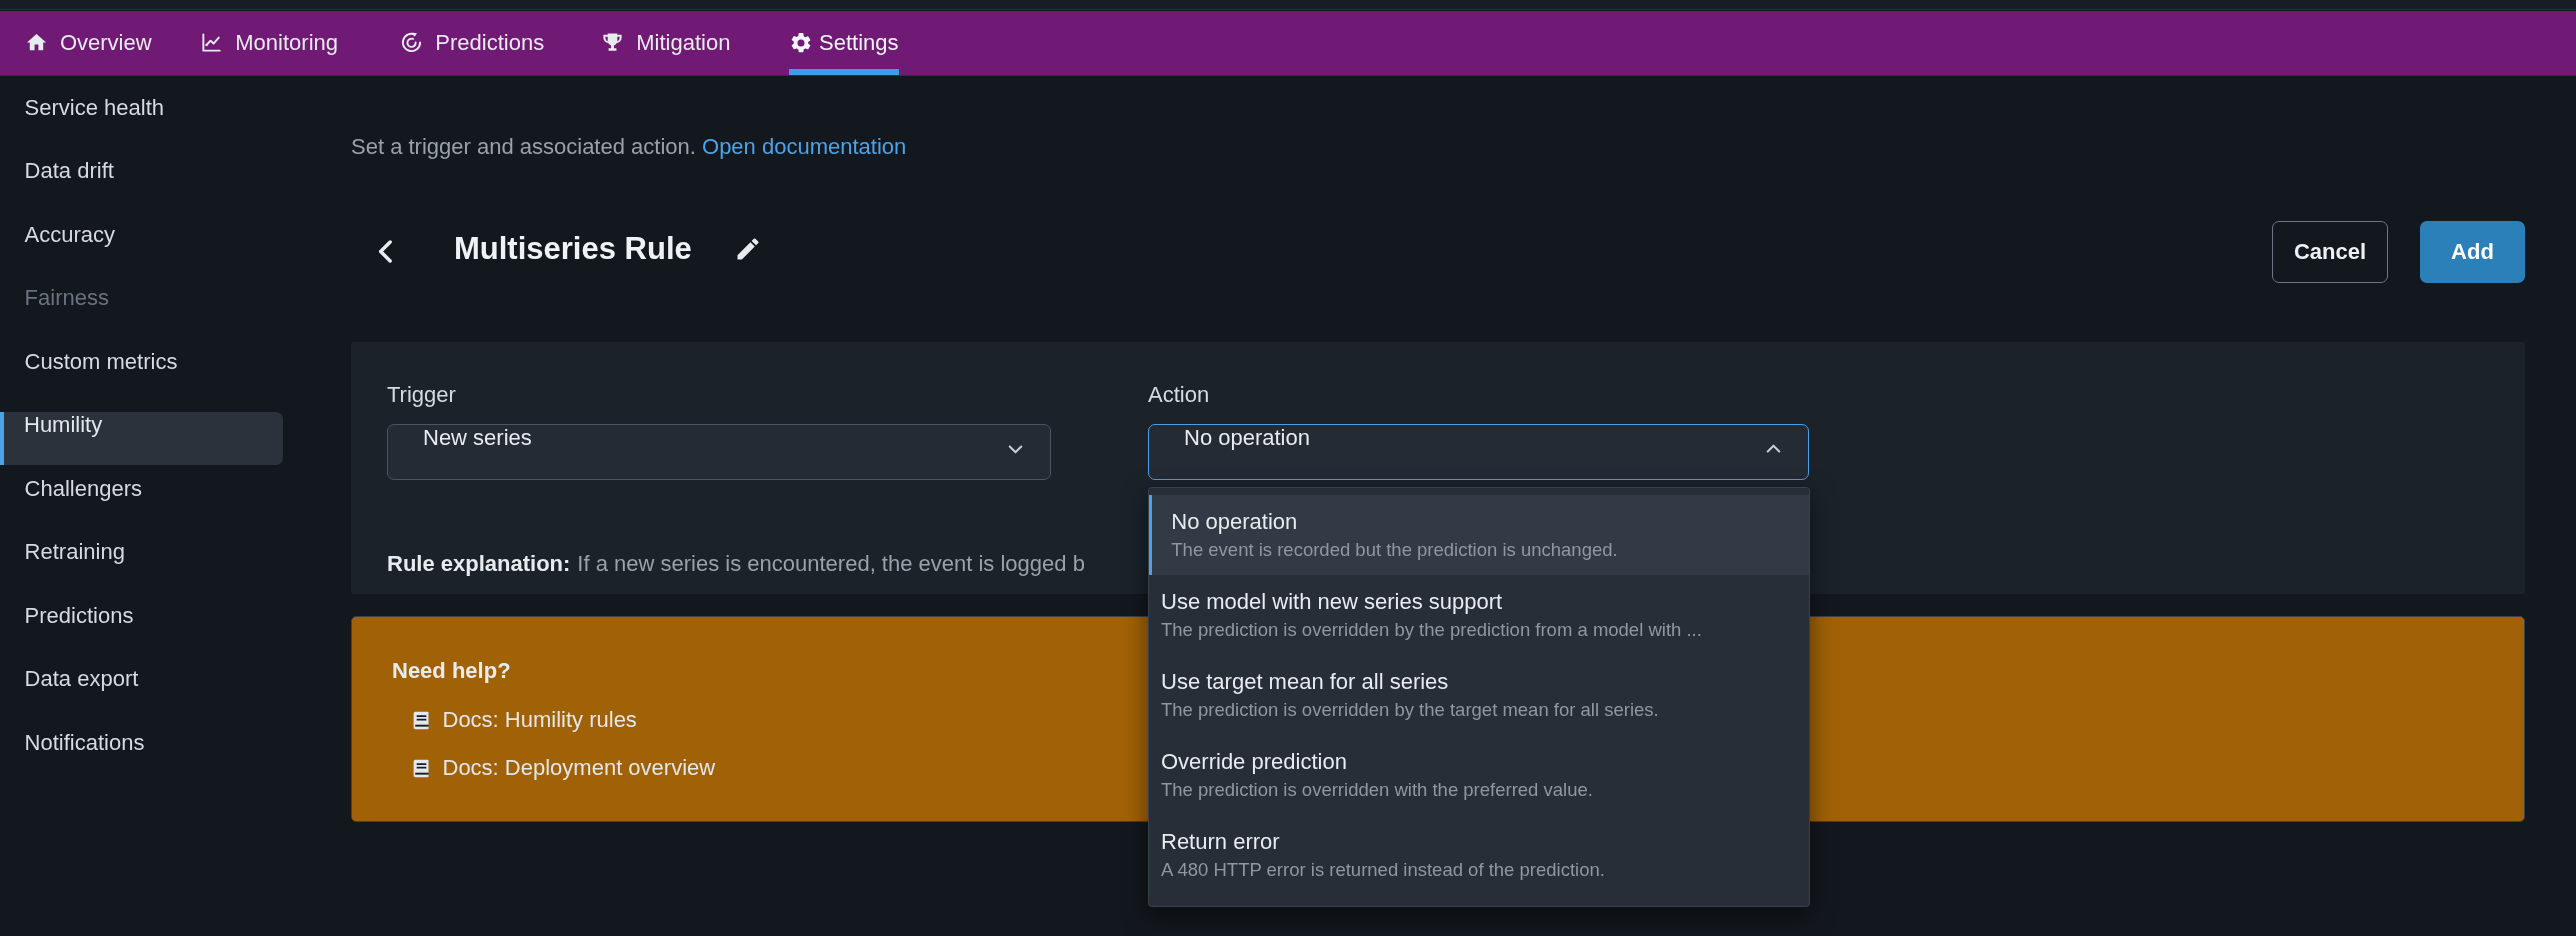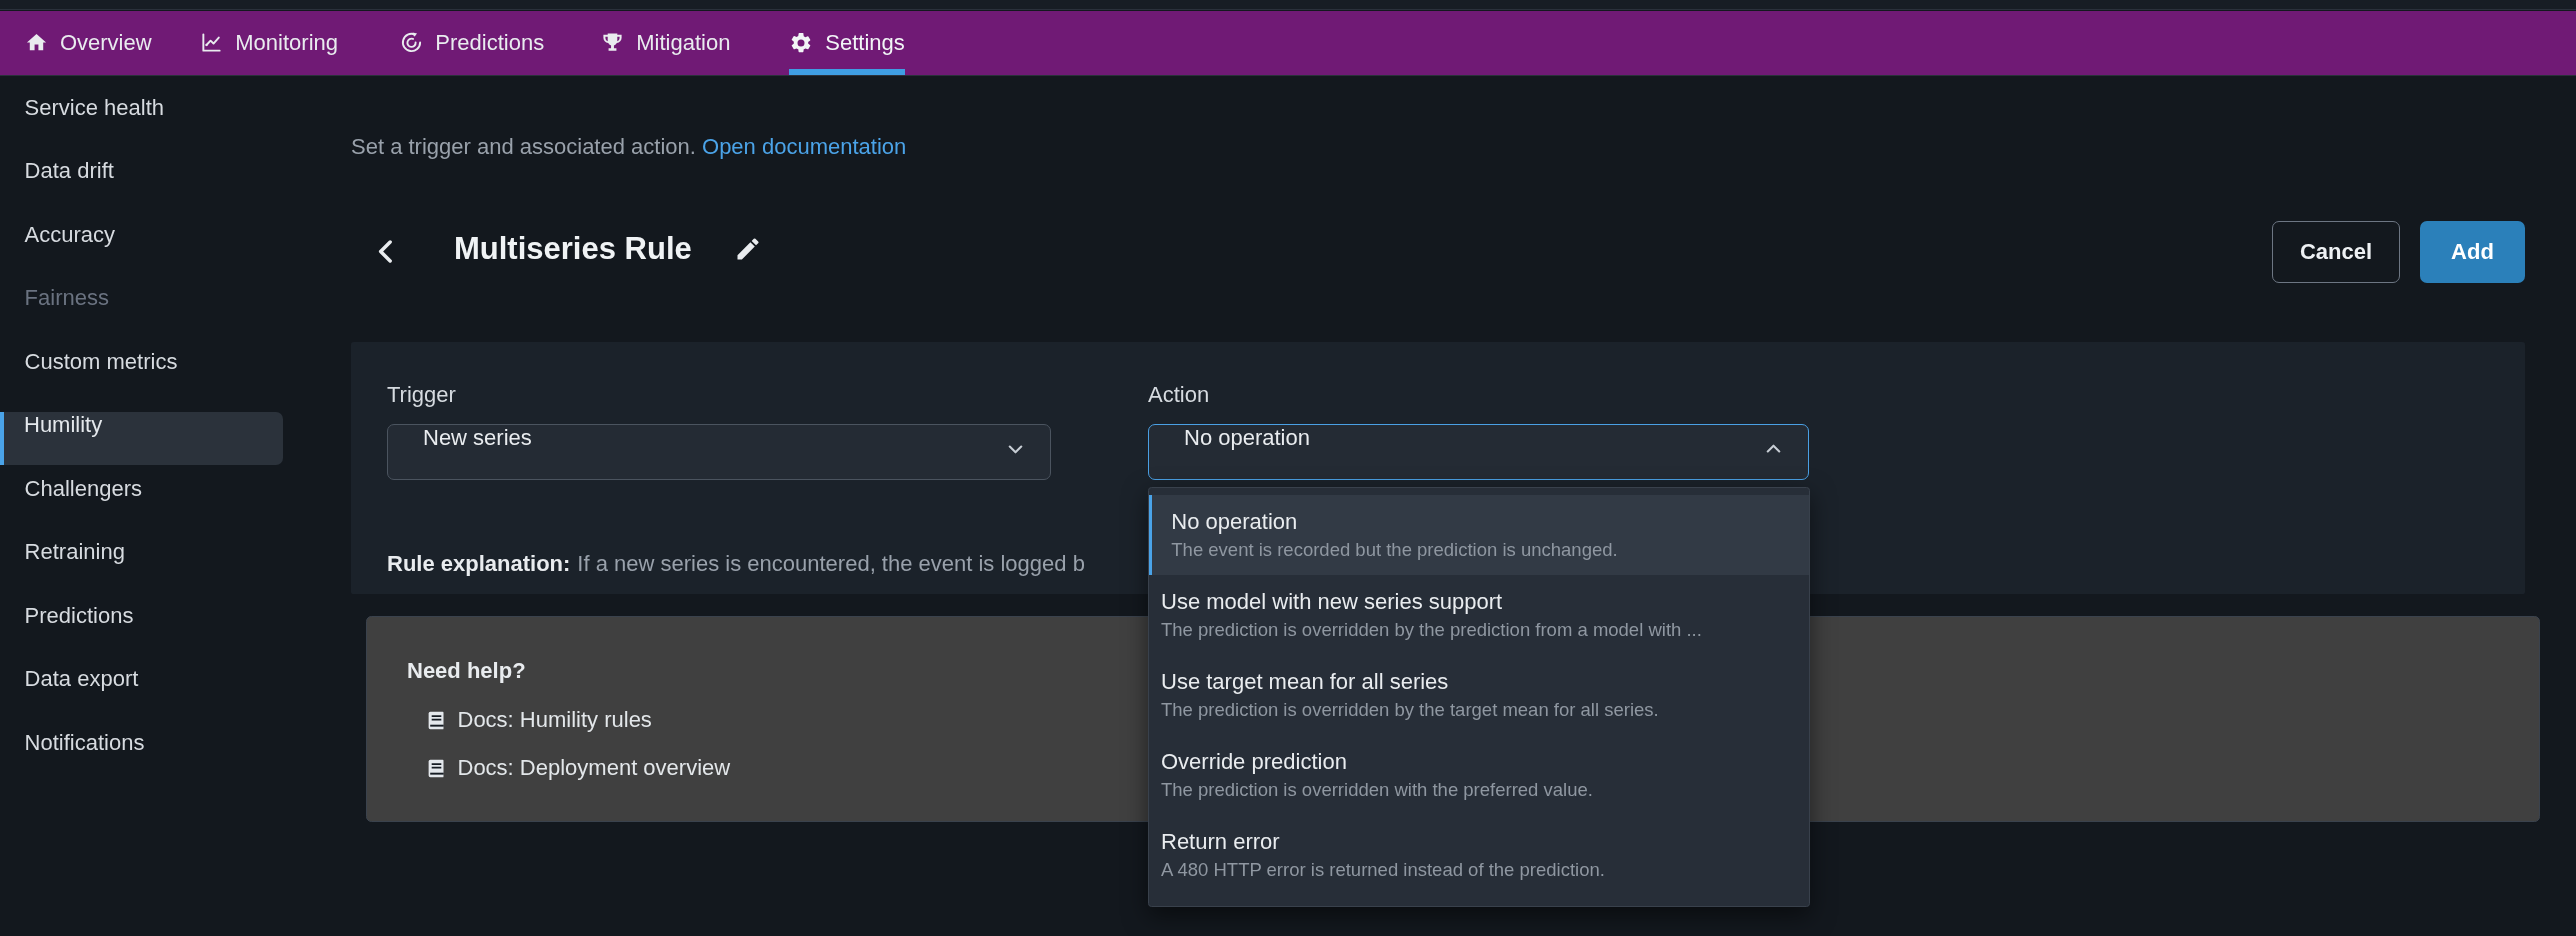--- a/index.html
+++ b/index.html
@@ -4,40 +4,40 @@
 <style>
   html,body{margin:0;padding:0;background:#0f1318;}
   *{box-sizing:border-box;font-family:"Liberation Sans", sans-serif;}
   #screen{position:relative;width:2576px;height:937px;background:#13181e;overflow:hidden;}
 
   
   .top-strip{position:absolute;left:0;top:0;width:100%;height:9.7px;background:#171d24;border-bottom:0.9px solid #2a313b;}
   .navbar{position:absolute;left:0;top:10.5px;width:100%;height:65px;background:#701a75;border-bottom:0.9px solid #2a313b;}
   .nav-item{position:absolute;top:0;height:64px;display:flex;align-items:center;gap:12.3px;color:#e9ecef;font-size:22px;cursor:pointer;}
   .nav-item svg{display:block;}
-  .nav-item.active{color:#f2f5f7;}
+  .nav-item.active{color:#f2f5f7;gap:6px;}
   .nav-item.active::after{content:"";position:absolute;left:0;right:0;bottom:0;height:5.3px;background:#3f9ee3;}
 
   
   .sidebar{position:absolute;left:0;top:76px;width:286px;bottom:0;padding-top:18.5px;}
   .side-item{height:53px;margin-bottom:10.5px;display:flex;align-items:flex-start;padding-left:24.6px;
              font-size:22px;color:#d7dbe0;cursor:pointer;}
   .side-item.disabled{color:#6a7280;cursor:default;}
   .side-item.selected{background:#2b323b;border-left:4.4px solid #4aa3e8;padding-left:20px;
                       width:283px;border-radius:0 7px 7px 0;color:#e4e8ec;}
 
   
   .subtitle{position:absolute;left:351px;top:134px;font-size:22px;color:#99a1ab;}
   .doc-link{color:#4ba3e8;cursor:pointer;text-align:center;}
   .back-btn{position:absolute;left:369px;top:234px;width:35px;height:35px;cursor:pointer;}
   .page-title{position:absolute;left:454px;top:231px;font-size:31px;font-weight:700;color:#f0f3f5;}
   .edit-btn{position:absolute;left:734px;top:235px;width:28px;height:28px;cursor:pointer;}
   .btn{position:absolute;top:221px;height:62px;border-radius:7px;display:flex;align-items:center;justify-content:center;
        font-size:22px;font-weight:700;cursor:pointer;}
-  .btn-cancel{left:2272px;width:128px;background:transparent;border:1.8px solid #6d7683;color:#eef1f4;}
+  .btn-cancel{left:2272px;width:116px;background:transparent;border:1.8px solid #6d7683;color:#eef1f4;}
   .btn-add{left:2420px;width:105px;background:#2b80ba;border:none;color:#ffffff;}
 
   
   .panel{position:absolute;left:351px;top:342px;width:2174px;height:252px;background:#1b222a;border-radius:2.6px;}
   .field-label{position:absolute;top:40px;font-size:22px;color:#d6dbe0;}
   .select{position:absolute;top:82px;height:56px;background:#242b34;border:0.9px solid #4b545f;border-radius:7px;
           display:flex;align-items:flex-start;padding:0 35px;font-size:22px;color:#e9ecef;cursor:pointer;}
   .select .chev{position:absolute;right:23px;top:50%;transform:translateY(-50%);}
   .select.focused{border:1.8px solid #4aa0e4;}
   .flow-arrow{position:absolute;left:1084px;top:84px;width:53px;height:53px;display:flex;align-items:center;justify-content:center;
@@ -47,21 +47,21 @@
 
   
   .menu{position:absolute;left:1148px;top:487px;width:662px;background:#272e38;border:0.9px solid #39414c;
         border-radius:3.5px;box-shadow:0 8.8px 24.6px rgba(0,0,0,.5);padding:7px 0 10.5px 0;z-index:20;}
   .menu-option{height:80px;display:flex;flex-direction:column;justify-content:center;padding-left:12px;cursor:pointer;}
   .menu-option.selected{background:#323a45;border-left:3.5px solid #4aa3e8;padding-left:19.3px;}
   .option-title{font-size:22px;color:#e9ecef;line-height:30px;}
   .option-desc{font-size:18.5px;color:#8f97a1;line-height:26px;}
 
   
-  .help-panel{position:absolute;left:366px;top:616px;width:2174px;height:206px;background:#404040;
+  .help-panel{position:absolute;left:351px;top:616px;width:2174px;height:206px;background:#a16207;
               border:0.9px solid #3a424d;border-radius:5.3px;}
   .help-heading{position:absolute;left:40px;top:41px;font-size:22px;font-weight:700;color:#e9ecef;}
   .help-link{position:absolute;left:59px;display:flex;align-items:center;gap:10.5px;font-size:22px;color:#e3e7ea;cursor:pointer;}
   .help-link svg{display:block;}
 </style>
 </head>
 <body>
 
 <div id="screen">
 

